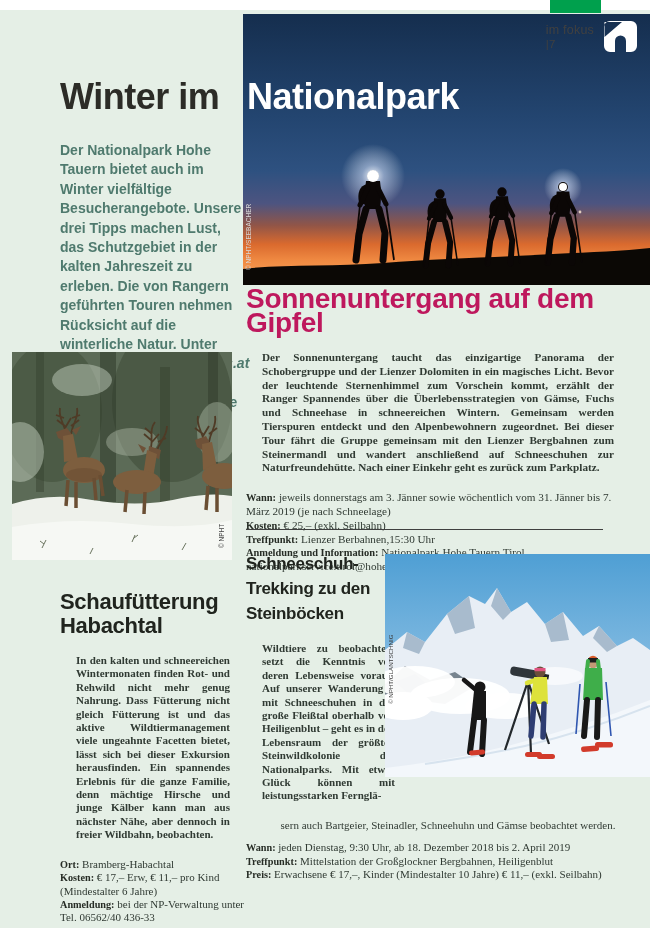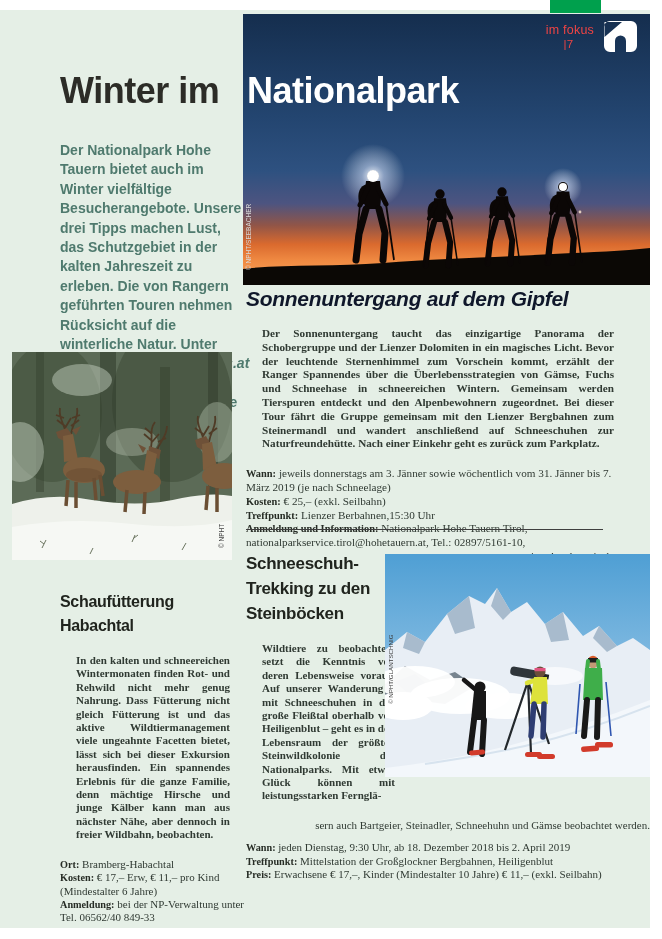--- a/index.html
+++ b/index.html
@@ -4,27 +4,27 @@
 <style>
   html,body{margin:0;padding:0;}
   .page{position:relative;width:662px;height:939px;background:#ffffff;overflow:hidden;
         font-family:"Liberation Sans",sans-serif;}
   .mint{position:absolute;left:0;top:10px;width:650px;height:918px;background:#e5efe6;}
   .tab{position:absolute;left:550px;top:0;width:51px;height:13px;background:#00a04d;}
 
   
   .hero{position:absolute;left:243px;top:14px;width:407px;height:271px;}
   .hero svg{display:block;}
-  .imfokus{position:absolute;top:9px;right:56px;text-align:center;color:#ef4444;
+  .imfokus{position:absolute;top:9px;right:56px;text-align:left;color:#404040;
            font-size:12.5px;line-height:14px;letter-spacing:.2px;}
   .imfokus .num{font-size:11.5px;padding-right:3px;}
   .logo{position:absolute;top:6px;right:12px;width:38px;height:33px;}
 
   
-  .title{position:absolute;left:0;top:68px;width:554px;height:50px;z-index:5;
+  .title{position:absolute;left:0;top:74px;width:554px;height:50px;z-index:5;
          font-size:36px;line-height:46px;font-weight:700;letter-spacing:-.5px;}
   .title .t-dark{position:absolute;left:60px;color:#2c2c27;}
   .title .t-light{position:absolute;left:247px;color:#ffffff;}
 
   
   .intro{position:absolute;left:60px;top:127px;width:187px;
          font-size:14px;line-height:19.4px;font-weight:700;color:#4f7a6e;}
   .intro i{font-style:italic;}
 
   
@@ -32,38 +32,38 @@
   .body-p{margin:16px;text-align:justify;font-weight:bold;}
   .detail{margin:0;text-align:left;}
   .lbl{font-family:Liberation Serif, serif;font-weight:700;font-size:.93em;color:#262c25;text-align:center;}
   .detail i{font-style:italic;}
   .detail i.blk{display:block;text-align:right;}
 
   
   .sunset{position:absolute;left:246px;top:287px;width:384px;
           font-size:11.2px;line-height:13.8px;}
   .sunset h2{margin:0 0 9px 0;font-family:"Liberation Sans",sans-serif;
-             font-size:21px;line-height:24px;font-weight:700;color:#0f172a;letter-spacing:-.3px;font-style:italic;}
+             font-size:28px;line-height:24px;font-weight:700;color:#be185d;letter-spacing:-.3px;}
   .rule{position:absolute;left:246px;top:529px;width:357px;border-top:1.6px solid #3f3f3f;}
 
   
   .deer{position:absolute;left:12px;top:352px;width:220px;height:208px;}
 
   
   .feed{position:absolute;left:60px;top:590px;width:186px;font-size:11px;line-height:13.4px;}
   .feed h3{margin:0 0 7px 0;font-family:"Liberation Sans",sans-serif;
-           font-size:16px;line-height:24px;font-weight:700;color:#20241e;letter-spacing:-.3px;}
+           font-size:22px;line-height:24px;font-weight:700;color:#20241e;letter-spacing:-.3px;}
 
   
   .trek{position:absolute;left:246px;top:551px;width:404px;font-size:11px;line-height:13.4px;}
   .trek h3{margin:0 0 13px 0;font-family:"Liberation Sans",sans-serif;width:160px;
            font-size:17px;line-height:25px;font-weight:700;color:#20241e;letter-spacing:-.3px;}
   .trek .narrow{width:133px;}
   .trek-photo{position:absolute;left:139px;top:3px;width:265px;height:223px;}
-  .wide-p{margin:4px 0 9px 0;text-align:right;}
+  .wide-p{margin:4px 0 9px 0;text-align:center;}
 </style>
 </head>
 <body>
 
 <div class="page">
   <div class="mint"></div>
   <div class="tab"></div>
 
   <div class="hero">
     <svg width="407" height="271" viewBox="0 0 407 271">
@@ -207,21 +207,21 @@
       </g>
       <text x="212" y="196" transform="rotate(-90 212 196)" font-size="6.5" fill="#454545" font-family="Liberation Sans, sans-serif">© NPHT</text>
     </svg>
   </div>
 
   <div class="feed serif">
     <h3>Schaufütterung Habachtal</h3>
     <p class="body-p">In den kalten und schneereichen Wintermonaten finden Rot- und Rehwild nicht mehr genug Nahrung. Dass Fütterung nicht gleich Fütterung ist und das aktive Wildtiermanagement viele ungeahnte Facetten bietet, lässt sich bei dieser Exkursion herausfinden. Ein spannendes Erlebnis für die ganze Familie, denn mächtige Hirsche und junge Kälber kann man aus nächster Nähe, aber dennoch in freier Wildbahn, beobachten.</p>
     <p class="detail"><b class="lbl">Ort:</b><span> Bramberg-Habachtal</span></p>
     <p class="detail"><b class="lbl">Kosten:</b><span> € 17,– Erw, € 11,– pro Kind (Mindestalter 6 Jahre)</span></p>
-    <p class="detail"><b class="lbl">Anmeldung:</b><span> bei der NP-Verwaltung unter Tel. 06562/40 849-33</span></p>
+    <p class="detail"><b class="lbl">Anmeldung:</b><span> bei der NP-Verwaltung unter Tel. 06562/40 436-33</span></p>
   </div>
 
   <div class="trek serif">
     <h3>Schneeschuh-Trekking zu den Steinböcken</h3>
     <p class="body-p narrow">Wildtiere zu beobachten, setzt die Kenntnis von deren Lebensweise voraus. Auf unserer Wanderung – mit Schneeschuhen in das große Fleißtal oberhalb von Heiligenblut – geht es in den Lebensraum der größten Steinwildkolonie des Nationalparks. Mit etwas Glück können mit leistungsstarken Fernglä-</p>
     <div class="trek-photo">
       <svg width="265" height="223" viewBox="0 0 265 223">
         <defs>
           <linearGradient id="tsky" x1="0" y1="0" x2="0" y2="1">
             <stop offset="0" stop-color="#4f9fd4"></stop>

